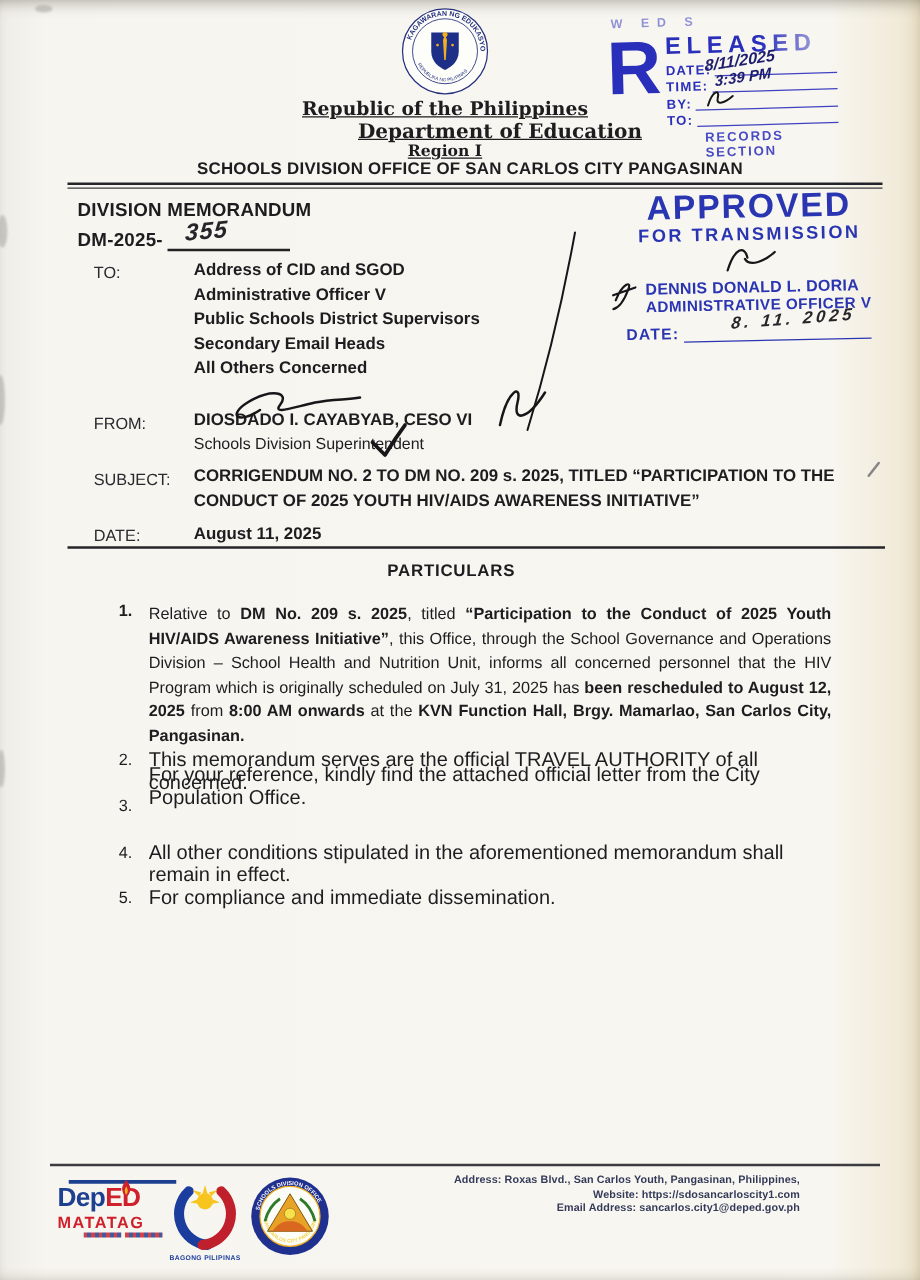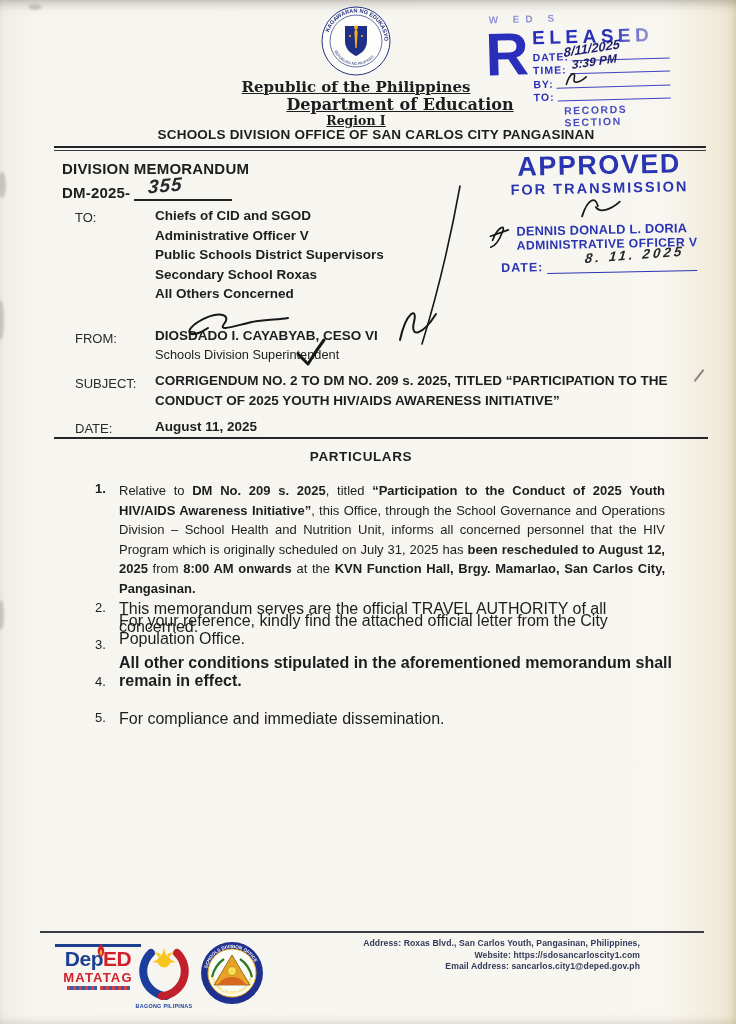--- a/index.html
+++ b/index.html
@@ -63,21 +63,21 @@
   .pnum{position:absolute;left:95px;font-size:13px;font-weight:700;}
   .p1text{position:absolute;left:119px;width:546px;font-size:13px;line-height:19.6px;text-align:justify;}
   .pline{position:absolute;left:119px;width:560px;font-size:16px;}
 
   
   .sig path{fill:none;stroke:#17171a;stroke-linecap:round;stroke-linejoin:round;}
 
   
   .foot-rule{left:40px;width:664px;border-top:2px solid #3c3c40;}
   .contact{right:96px;top:938px;text-align:right;font-size:8.6px;font-weight:700;color:#323a58;line-height:11.5px;letter-spacing:.1px;}
-  .deped-logo{left:46px;top:944px;width:104px;text-align:center;}
+  .deped-logo{left:46px;top:944px;width:104px;}
   .dl-bar{height:2.5px;background:#1d3f8f;width:86px;margin:0 auto;}
   .dl-name{font-size:21px;font-weight:800;line-height:24px;letter-spacing:-.5px;position:relative;}
   .dl-name .blue{color:#1d3f8f;}
   .dl-name .red{color:#cf202b;}
   .dl-flame{position:absolute;left:49px;top:-4px;}
   .dl-matatag{font-size:13px;font-weight:800;color:#cf202b;letter-spacing:1.2px;line-height:13px;}
   .dl-bars{display:flex;justify-content:center;gap:3px;margin-top:2px;}
   .dl-bars span{display:inline-block;height:4px;width:30px;
     background:repeating-linear-gradient(90deg,#cf202b 0 3px,#1d3f8f 3px 6px);opacity:.85;}
   .bagong{left:134px;top:944px;width:60px;text-align:center;}
@@ -173,24 +173,24 @@
     </svg>
     <div class="drow">
       <span>DATE:</span>
       <span class="dline"></span>
     </div>
     <span class="hwdate">8. 11. 2025</span>
   </div>
 
   <div class="abs lab" style="left:75px;top:210px;">TO:</div>
   <div class="abs" style="left:155px;top:206px;">
-    <div class="toitem">Chiefs of CID and SGOD</div>
+    <div class="toitem">Address of CID and SGOD</div>
     <div class="toitem">Administrative Officer V</div>
     <div class="toitem">Public Schools District Supervisors</div>
-    <div class="toitem">Secondary School Roxas</div>
+    <div class="toitem">Secondary Email Heads</div>
     <div class="toitem">All Others Concerned</div>
   </div>
 
   <div class="abs lab" style="left:75px;top:331px;">FROM:</div>
   <div class="abs fromname" style="left:155px;top:328px;">DIOSDADO I. CAYABYAB, CESO VI</div>
   <div class="abs frompos" style="left:155px;top:344px;">Schools Division Superintendent</div>
 
   <svg class="abs sig" style="left:160px;top:296px;" width="330" height="80">
     <path d="M48 32 C 30 44 22 36 38 26 C 58 14 72 18 64 28 C 58 36 74 30 92 26 C 106 23 118 24 128 22" stroke-width="2"></path>
     <path d="M240 44 C 246 16 258 10 254 26 C 250 42 262 40 276 18" stroke-width="2"></path>
@@ -216,21 +216,21 @@
   <div>
     <span class="pnum" style="top:600px;font-weight:400;">2.</span>
     <div class="pline rich" style="top:600px;"><span>This memorandum serves are the official TRAVEL AUTHORITY of all concerned.</span></div>
   </div>
   <div>
     <span class="pnum" style="top:637px;font-weight:400;">3.</span>
     <div class="pline rich" style="top:612px;"><span>For your reference, kindly find the attached official letter from the City Population Office.</span></div>
   </div>
   <div>
     <span class="pnum" style="top:674px;font-weight:400;">4.</span>
-    <div class="pline rich" style="top:654px;font-weight:bold;"><span>All other conditions stipulated in the aforementioned memorandum shall remain in effect.</span></div>
+    <div class="pline rich" style="top:674px;"><span>All other conditions stipulated in the aforementioned memorandum shall remain in effect.</span></div>
   </div>
   <div>
     <span class="pnum" style="top:710px;font-weight:400;">5.</span>
     <div class="pline rich" style="top:710px;"><span>For compliance and immediate dissemination.</span></div>
   </div>
 
   <div class="abs foot-rule" style="top:931px;"></div>
 
   <div class="abs deped-logo">
     <div class="dl-bar"></div>

